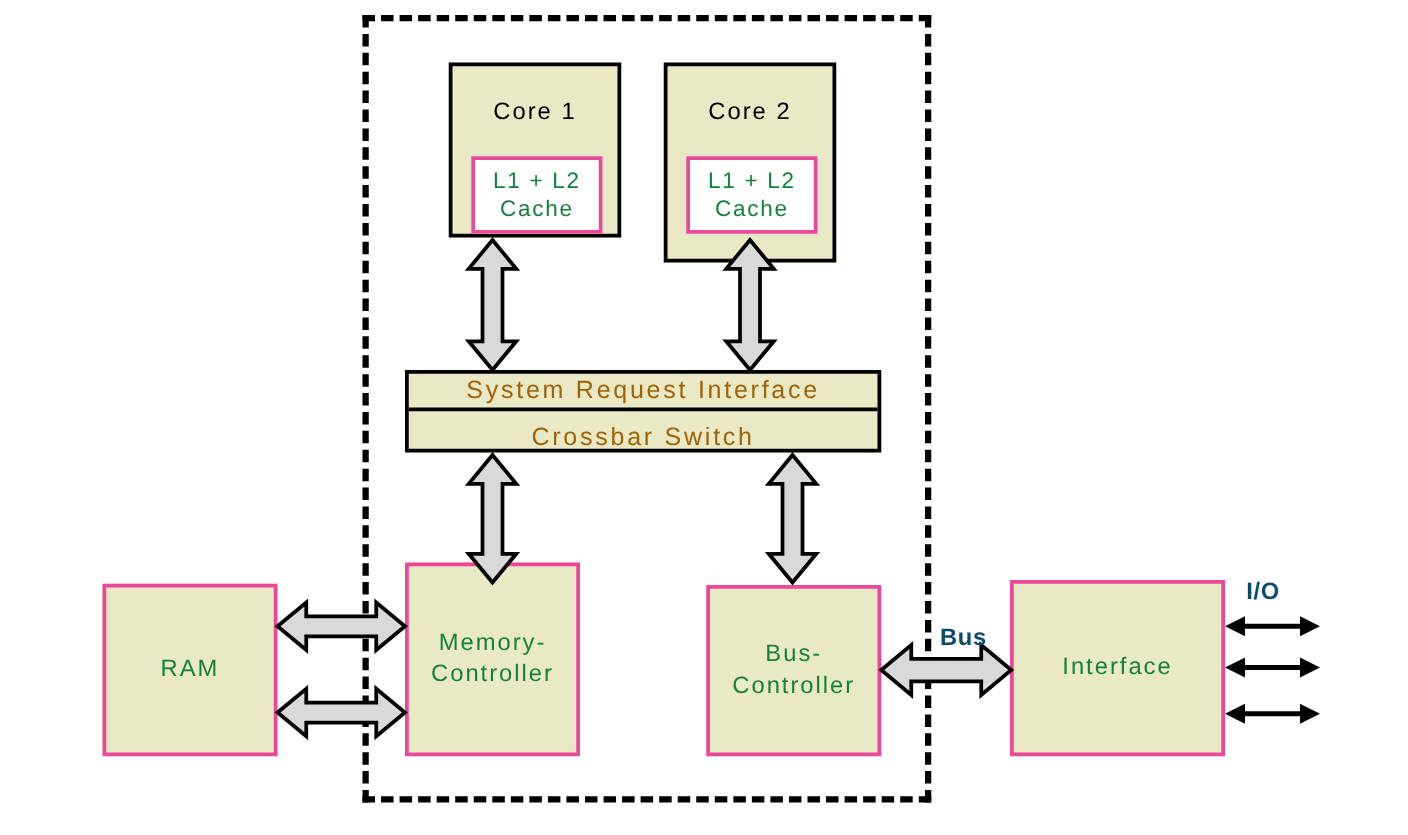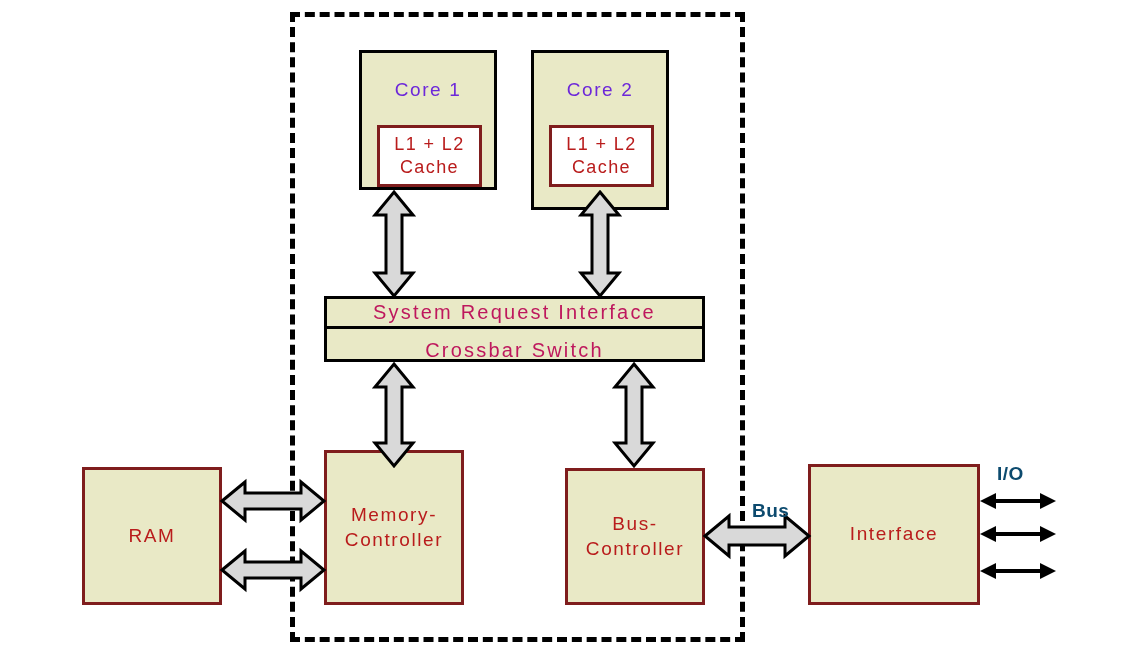--- a/index.html
+++ b/index.html
@@ -13,27 +13,27 @@
   #canvas {
     position: relative;
     width: 1126px;
     height: 668px;
     background: #ffffff;
     overflow: hidden;
   }
   .box {
     position: absolute;
     box-sizing: border-box;
-    border: 3px solid #7f1d1d;
+    border: 3px solid #ec4899;
     background: #e9e9c6;
     display: flex;
     align-items: center;
     justify-content: center;
     text-align: center;
-    color: #b91c1c;
+    color: #15803d;
     letter-spacing: 1.6px;
     line-height: 1.28;
     font-size: 19px;
     white-space: pre-line;
   }
   .box.white {
     background: #ffffff;
   }
   .dashed-chip {
     position: absolute;
@@ -47,37 +47,37 @@
     box-sizing: border-box;
     border: 3px solid #000000;
     background: #e9e9c6;
     z-index: 3;
   }
   .core-title {
     position: absolute;
     left: 0;
     right: 0;
     text-align: center;
-    color: #6d28d9;
+    color: #000000;
     letter-spacing: 1.6px;
     font-size: 19px;
   }
   .srq-wrap {
     position: absolute;
     box-sizing: border-box;
     border: 3px solid #000000;
     background: #e9e9c6;
     z-index: 3;
   }
   .srq-row {
     box-sizing: border-box;
     display: flex;
     align-items: center;
     justify-content: center;
-    color: #be185d;
+    color: #a16207;
     letter-spacing: 2.2px;
     font-size: 20px;
   }
   .srq-row.top {
     border-bottom: 3px solid #000000;
   }
   .arrow-svg {
     position: absolute;
     z-index: 4;
     overflow: visible;

